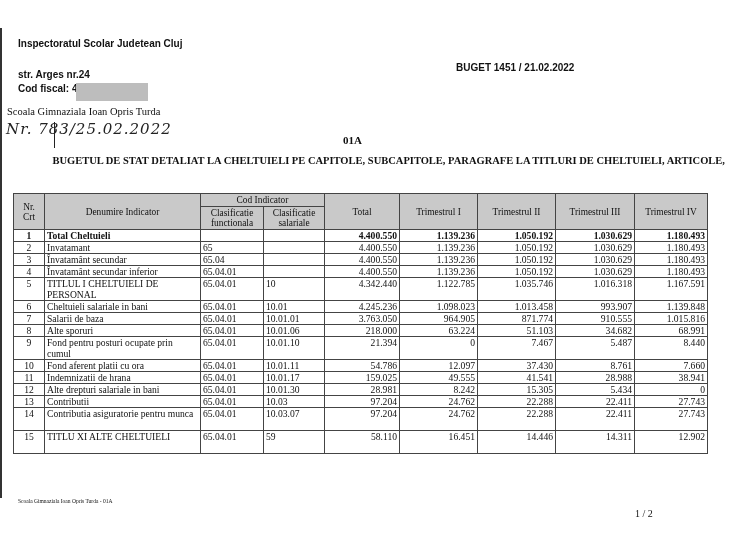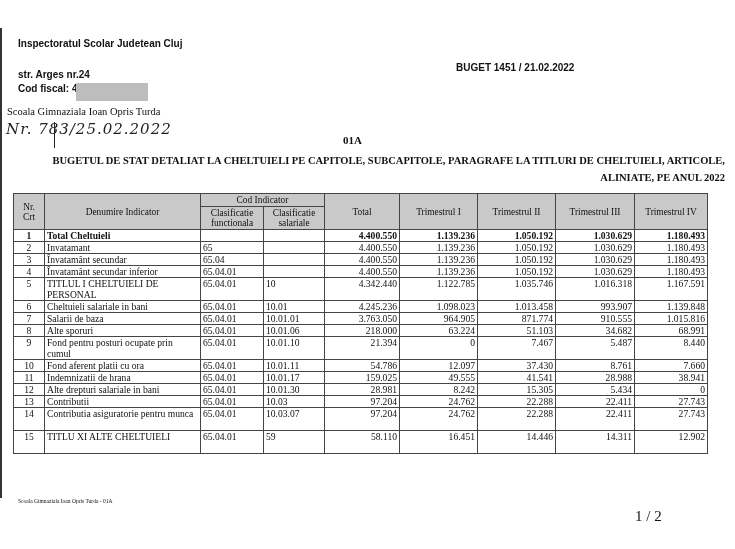--- a/index.html
+++ b/index.html
@@ -22,41 +22,40 @@
   table.bud td { line-height: 11px; height: 11px; vertical-align: top; }
   td.nr { text-align: center; width: 26px; }
   td.name { width: 151px; }
   td.cf1 { width: 58px; }
   td.ce1 { width: 56px; }
   td.num { text-align: right; width: 70px; }
   td.q1 { width: 73px; } td.q2 { width: 73px; } td.q3 { width: 74px; } td.q4 { width: 68px; }
   tr.bold td { font-weight: bold; }
   tr.tall td { height: 22px; }
   .footer-left { position: absolute; left: 18px; top: 498px; font-size: 5.5px; }
-  .footer-right { position: absolute; left: 635px; top: 508px; font-size: 15px; }
+  .footer-right { position: absolute; left: 635px; top: 508px; font-size: 10px; }
 </style>
 </head>
 <body>
 
 <div class="leftbar"></div>
 
 <div class="hdr-sans inst">Inspectoratul Scolar Judetean Cluj</div>
 <div class="hdr-sans addr">str. Arges  nr.24</div>
 <div class="hdr-sans cf">Cod fiscal: 4</div>
 <div class="redact"></div>
 <div class="hdr-sans buget">BUGET  1451 / 21.02.2022</div>
 
 <div class="school">Scoala Gimnaziala Ioan Opris Turda</div>
 <div class="handwrite">Nr. 783/25.02.2022</div>
 <div class="handwrite-line"></div>
 <div class="code01a">01A</div>
 
 <div class="title">
   <div>BUGETUL DE STAT DETALIAT LA CHELTUIELI PE CAPITOLE, SUBCAPITOLE, PARAGRAFE LA TITLURI DE CHELTUIELI, ARTICOLE,</div>
-  <div>ALINIATE, PE ANUL 2022</div>
 </div>
 
 <table class="bud">
   <thead>
     <tr>
       <th rowspan="2" style="width:26px">Nr. Crt</th>
       <th rowspan="2">Denumire Indicator</th>
       <th colspan="2" style="height:12px">Cod Indicator</th>
       <th rowspan="2">Total</th>
       <th rowspan="2">Trimestrul I</th>

